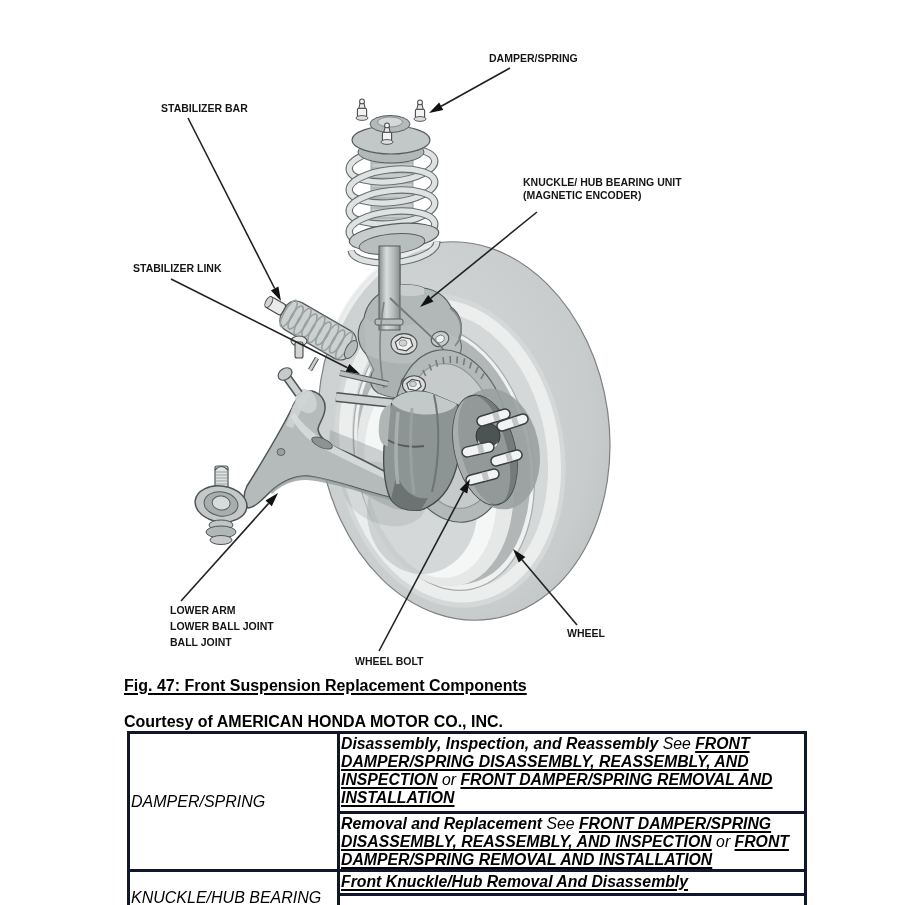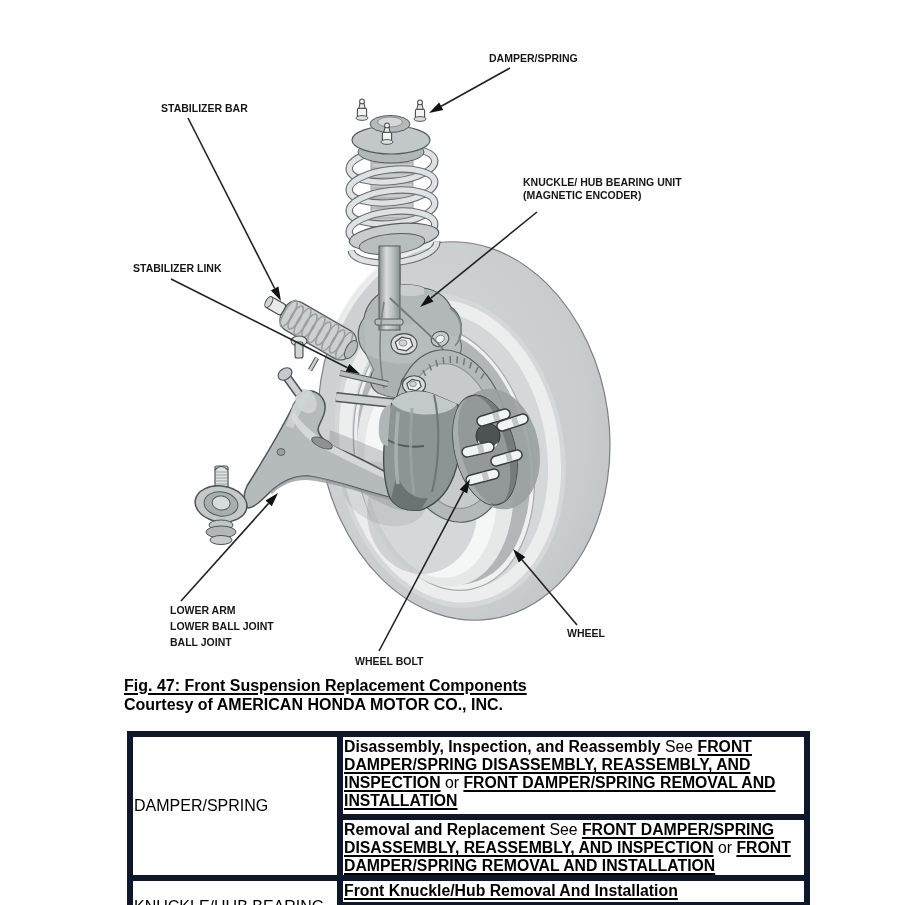--- a/index.html
+++ b/index.html
@@ -3,21 +3,21 @@
 <meta charset="utf-8">
 <style>
   html,body{margin:0;padding:0;}
   body{width:905px;height:905px;background:#ffffff;position:relative;overflow:hidden;
        font-family:"Liberation Sans",sans-serif;}
   #diagram{position:absolute;left:0;top:0;}
   .cap{position:absolute;left:124px;color:#000;font-weight:bold;font-size:16px;line-height:19px;white-space:nowrap;}
   .cap u{text-decoration-thickness:2px;text-underline-offset:3px;}
   table.t{position:absolute;left:127px;top:731px;width:677px;border-collapse:collapse;
           table-layout:fixed;background:#fff;border:2px solid #000;}
-  table.t td{border:6px solid #0f172a;overflow:hidden;}
+  table.t td{border:3px solid #0f172a;overflow:hidden;font-style:italic;}
   table.t td.c1{font-size:16px;color:#000;padding:0 0 0 1px;vertical-align:middle;}
   table.t td.c2{font-size:15.8px;font-weight:bold;line-height:18px;padding:1px 0 0 1px;color:#000;vertical-align:top;}
   td.c2 .n{font-weight:normal;}
   td.c2 u, .cap u{text-decoration-thickness:1.5px;text-underline-offset:2px;}
 </style>
 </head>
 <body>
 <svg id="diagram" width="905" height="730" viewBox="0 0 905 730">
 
 <defs>
@@ -255,40 +255,40 @@
 <text x="523" y="186" font-family="Liberation Sans" font-size="10.5" font-weight="bold" fill="#151515">KNUCKLE/ HUB BEARING UNIT</text>
 <text x="523" y="198.5" font-family="Liberation Sans" font-size="10.5" font-weight="bold" fill="#151515">(MAGNETIC ENCODER)</text>
 <text x="133" y="272" font-family="Liberation Sans" font-size="10.5" font-weight="bold" fill="#151515">STABILIZER LINK</text>
 <text x="170" y="614" font-family="Liberation Sans" font-size="10.5" font-weight="bold" fill="#151515">LOWER ARM</text>
 <text x="170" y="629.5" font-family="Liberation Sans" font-size="10.5" font-weight="bold" fill="#151515">LOWER BALL JOINT</text>
 <text x="170" y="645.5" font-family="Liberation Sans" font-size="10.5" font-weight="bold" fill="#151515">BALL JOINT</text>
 <text x="355" y="665" font-family="Liberation Sans" font-size="10.5" font-weight="bold" fill="#151515">WHEEL BOLT</text>
 <text x="567" y="637" font-family="Liberation Sans" font-size="10.5" font-weight="bold" fill="#151515">WHEEL</text>
 </svg>
 <div class="cap" style="top:676px;"><u>Fig. 47: Front Suspension Replacement Components</u></div>
-<div class="cap" style="top:695px;">Courtesy of AMERICAN HONDA MOTOR CO., INC.</div>
+<div class="cap" style="top:712px;">Courtesy of AMERICAN HONDA MOTOR CO., INC.</div>
 <table class="t" cellspacing="0">
   <colgroup>
       <col style="width:210px">
       <col style="width:467px">
     </colgroup>
   <tbody>
       <tr>
     <td class="c1" rowspan="2" style="border-bottom-width:1px;">DAMPER/SPRING</td>
     <td class="c2" style="height:76px;"><b>Disassembly, Inspection, and Reassembly</b> <span class="n">See</span> <u>FRONT<br>
 DAMPER/SPRING DISASSEMBLY, REASSEMBLY, AND<br>
 INSPECTION</u> <span class="n">or</span> <u>FRONT DAMPER/SPRING REMOVAL AND<br>
 INSTALLATION</u></td>
   </tr>
   <tr>
     <td class="c2" style="height:54px;"><b>Removal and Replacement</b> <span class="n">See</span> <u>FRONT DAMPER/SPRING<br>
 DISASSEMBLY, REASSEMBLY, AND INSPECTION</u> <span class="n">or</span> <u>FRONT<br>
 DAMPER/SPRING REMOVAL AND INSTALLATION</u></td>
   </tr>
   <tr>
     <td class="c1" rowspan="2" style="vertical-align:top;padding-top:17px;">KNUCKLE/HUB BEARING</td>
-    <td class="c2" style="height:20px;"><u>Front Knuckle/Hub Removal And Installation</u></td>
+    <td class="c2" style="height:20px;"><u>Front Knuckle/Hub Removal And Disassembly</u></td>
   </tr>
   <tr>
     <td class="c2" style="height:40px;">&nbsp;</td>
   </tr>
 </tbody>
   </table>
 
 </body></html>

